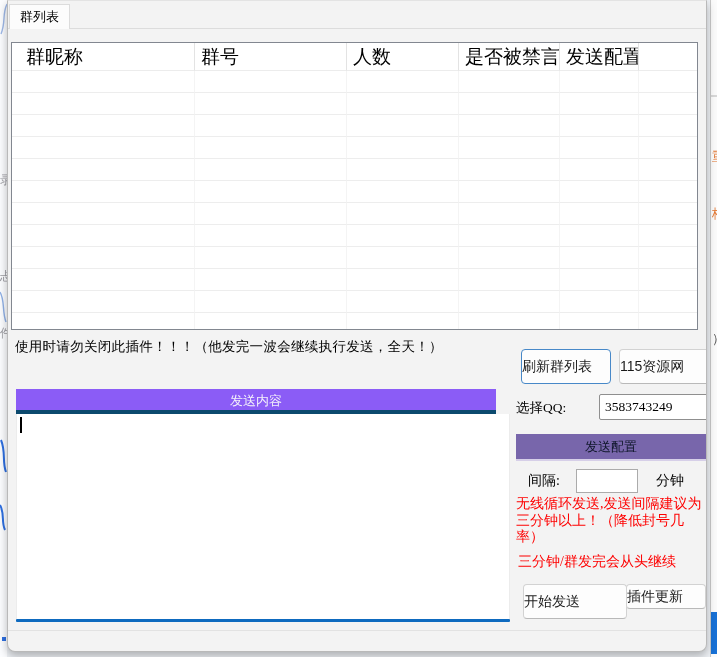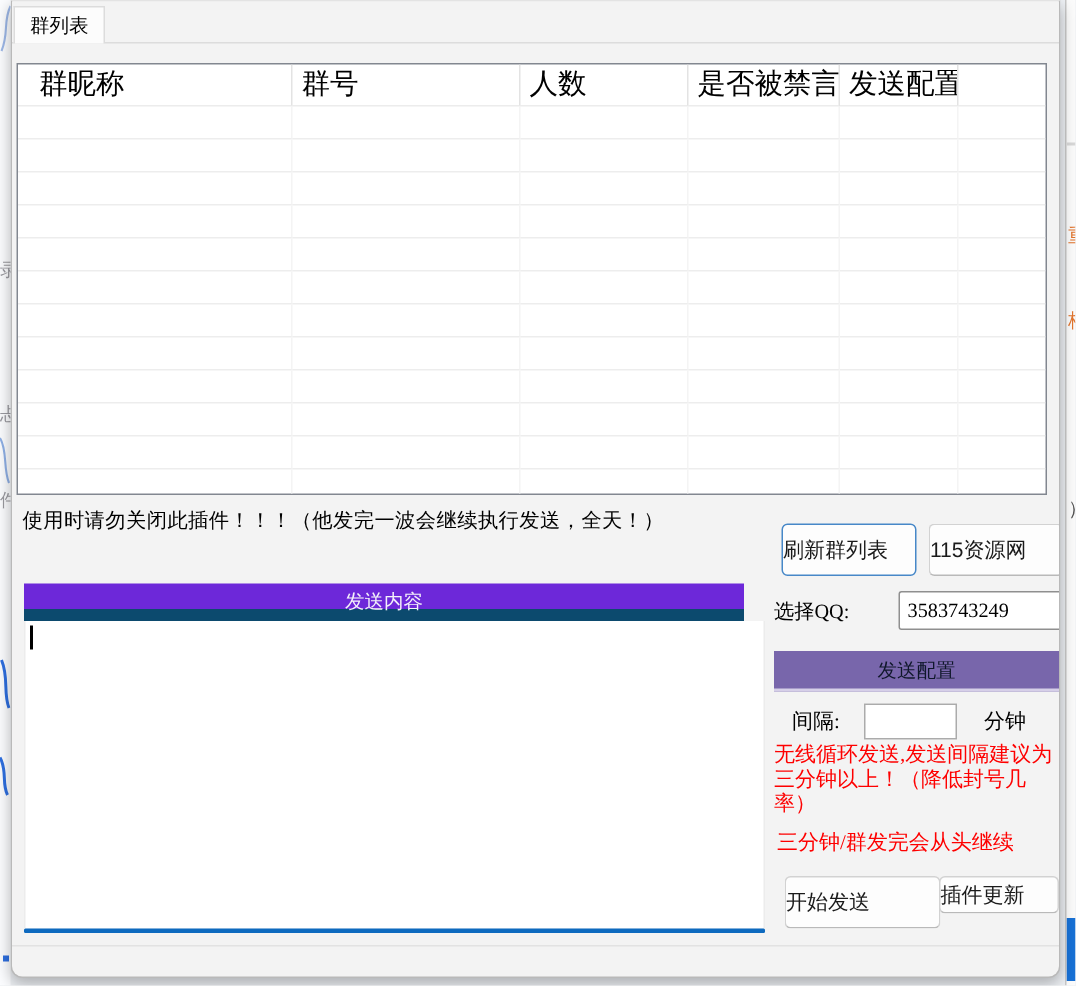--- a/index.html
+++ b/index.html
@@ -60,21 +60,21 @@
   .trow { display:grid; grid-template-columns:183px 152px 112px 101px 79px 1fr; height:22px; }
   .tcell { border-right:1px solid #f4f4f4; border-bottom:1px solid #ededed; }
   .trow .tcell:last-child { border-right:none; }
 
   
   .notice { position:absolute; left:7px; top:337px; font-size:13.5px; letter-spacing:.3px; white-space:nowrap; }
 
   
   .content-header {
     position:absolute; left:8px; top:388px; width:480px; height:25px;
-    background:#6d28d9; border-bottom:8px solid #0c4a6e;
+    background:#8b5cf6; border-bottom:4px solid #0c4a6e;
     color:#f4f1fa; font-size:13px; text-align:center; line-height:23px;
   }
   .message-box {
     position:absolute; left:8px; top:413px; width:494px; height:205px;
     background:#fff; border-left:1px solid #ececec; border-right:1px solid #ececec;
     cursor:text;
   }
   .caret { position:absolute; left:3px; top:3px; width:1.5px; height:16px; background:#000; }
   .accent-underline {
     position:absolute; left:8px; top:618px; width:494px; height:3px;

